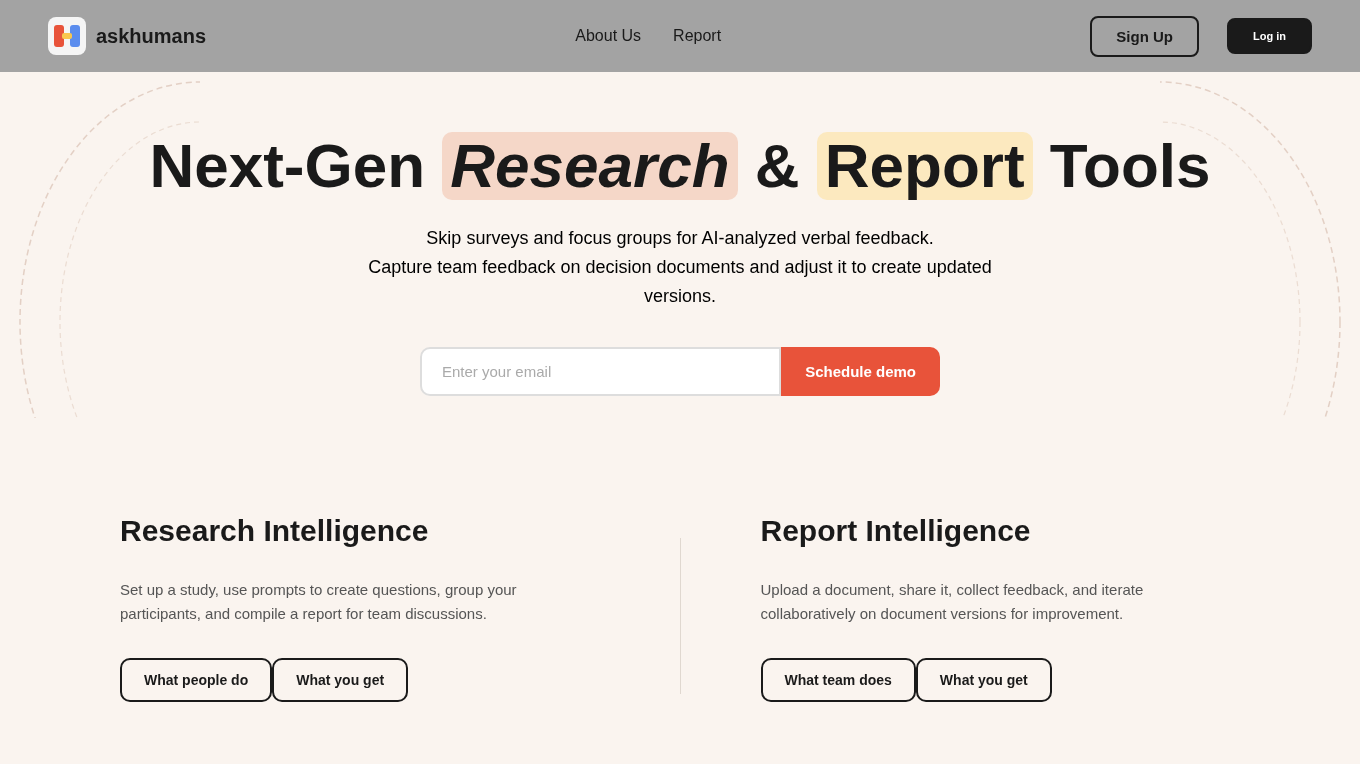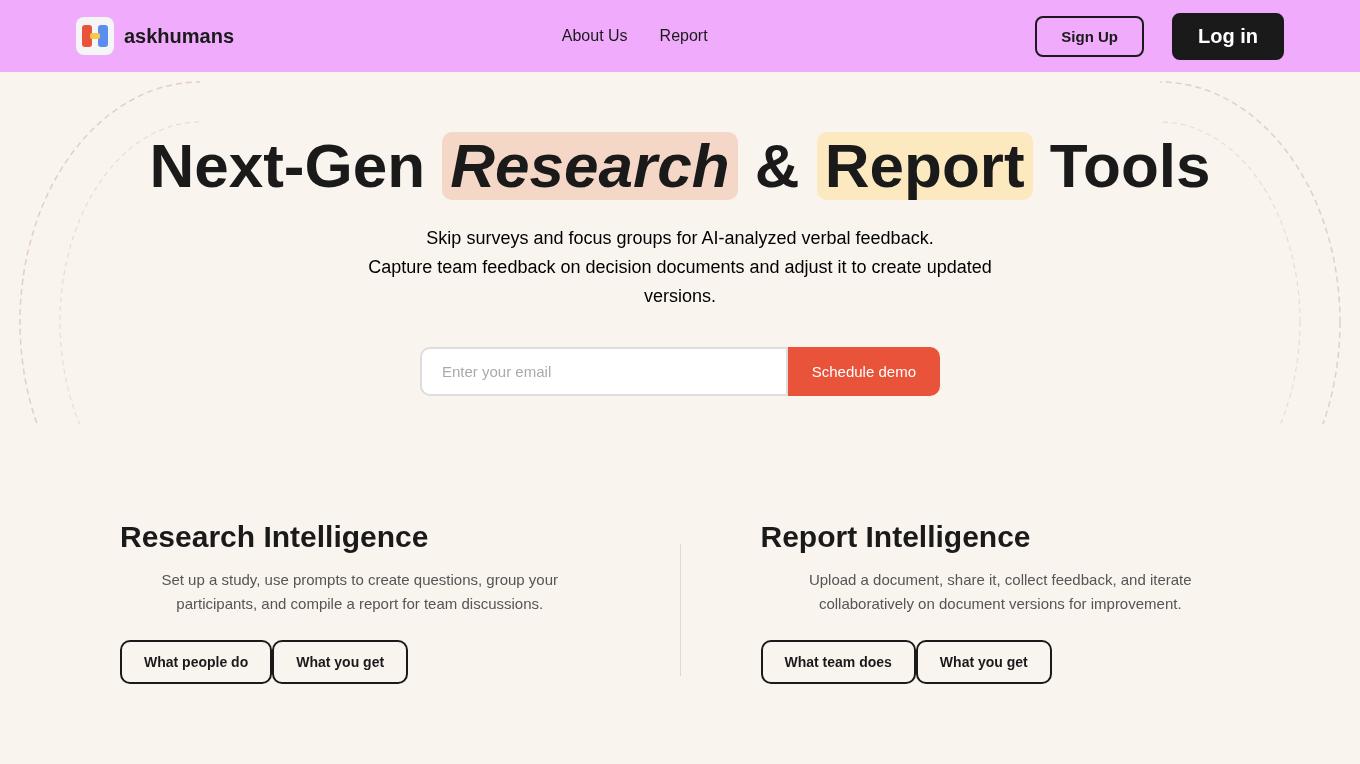--- a/index.html
+++ b/index.html
@@ -9,23 +9,23 @@
       background-color: #faf4ef;
       color: #1a1a1a;
       min-height: 764px;
       overflow-x: hidden;
     }
 
     
     nav {
       display: flex;
       justify-content: space-between;
-      padding: 0 76px;
+      padding: 0 48px;
       height: 72px;
-      background: #f0abfc;
+      background: #a3a3a3;
     }
 
     .nav-logo {
       display: flex;
       align-items: center;
       gap: 10px;
       text-decoration: none;
       color: #1a1a1a;
     }
 
@@ -68,21 +68,21 @@
       font-weight: 600;
       cursor: pointer;
       color: #1a1a1a;
     }
 
     .btn-log-in {
       padding: 10px 24px;
       border: 2px solid #1a1a1a;
       border-radius: 8px;
       background: #1a1a1a;
-      font-size: 20px;
+      font-size: 11px;
       font-weight: 600;
       cursor: pointer;
       color: #fff;
     }
 
     
     .hero {
       position: relative;
       text-align: center;
       padding: 60px 40px 20px;
@@ -127,21 +127,21 @@
       line-height: 1.6;
       max-width: 680px;
       margin: 0 auto 36px;
     }
 
     .email-form {
       display: flex;
       justify-content: center;
       gap: 0;
       max-width: 520px;
-      margin: 8px auto;
+      margin: 2px auto;
     }
 
     .email-input {
       flex: 1;
       padding: 14px 20px;
       font-size: 15px;
       border: 2px solid #ddd;
       border-radius: 10px 0 0 10px;
       background: #fff;
       outline: none;
@@ -150,21 +150,21 @@
 
     .email-input::placeholder { color: #aaa; }
 
     .btn-schedule {
       padding: 14px 24px;
       background: #e8533a;
       color: #fff;
       border: none;
       border-radius: 0 10px 10px 0;
       font-size: 15px;
-      font-weight: 400;
+      font-weight: 700;
       cursor: pointer;
       white-space: nowrap;
     }
 
     
     .cards-section {
       display: flex;
       gap: 40px;
       padding: 60px 80px 40px;
       justify-content: center;
@@ -172,30 +172,29 @@
 
     .card {
       flex: 1;
       max-width: 560px;
       padding: 36px 40px 32px;
     }
 
     .card-title {
       font-size: 30px;
       font-weight: 800;
-      margin-bottom: 14px;
+      margin-bottom: 30px;
       color: #1a1a1a;
     }
 
     .card-desc {
       font-size: 15px;
       color: #555;
       line-height: 1.6;
-      margin-bottom: 24px;
-      text-align: center;
+      margin-bottom: 32px;
     }
 
     .card-buttons {
       display: flex;
       gap: 0;
     }
 
     .btn-card {
       padding: 12px 22px;
       border-radius: 10px;

